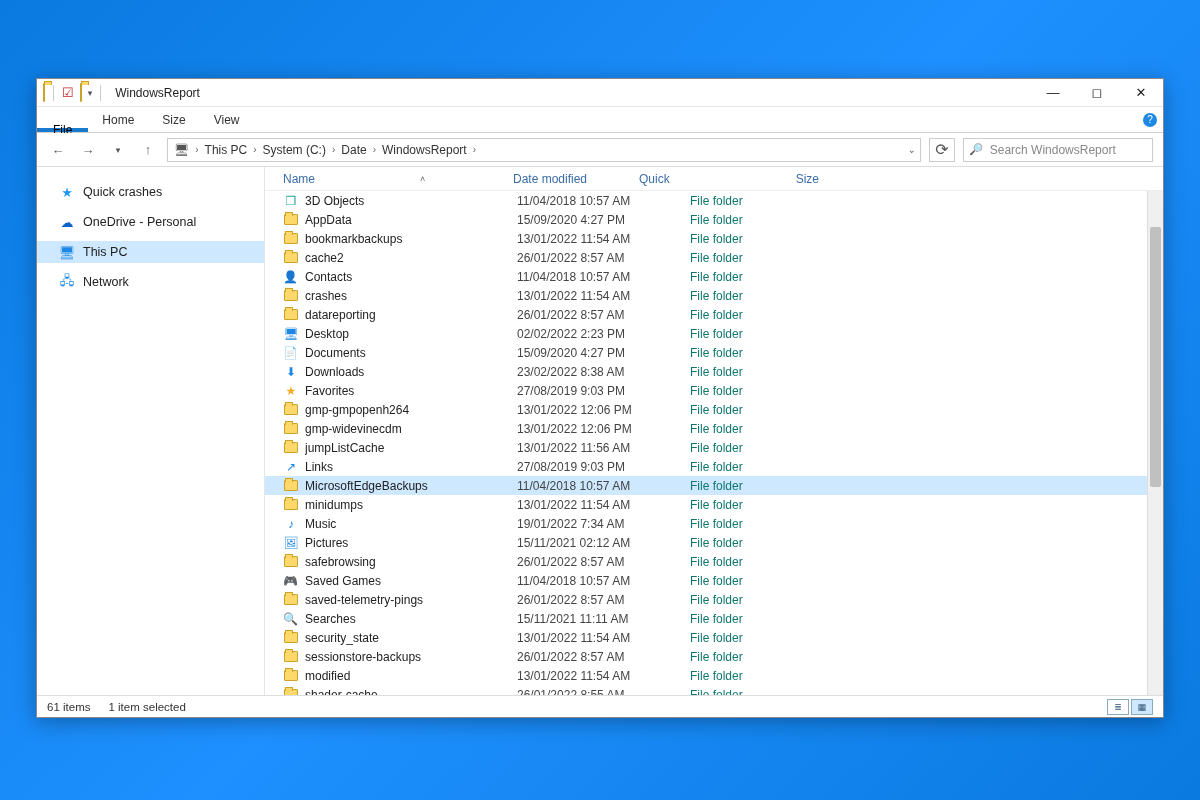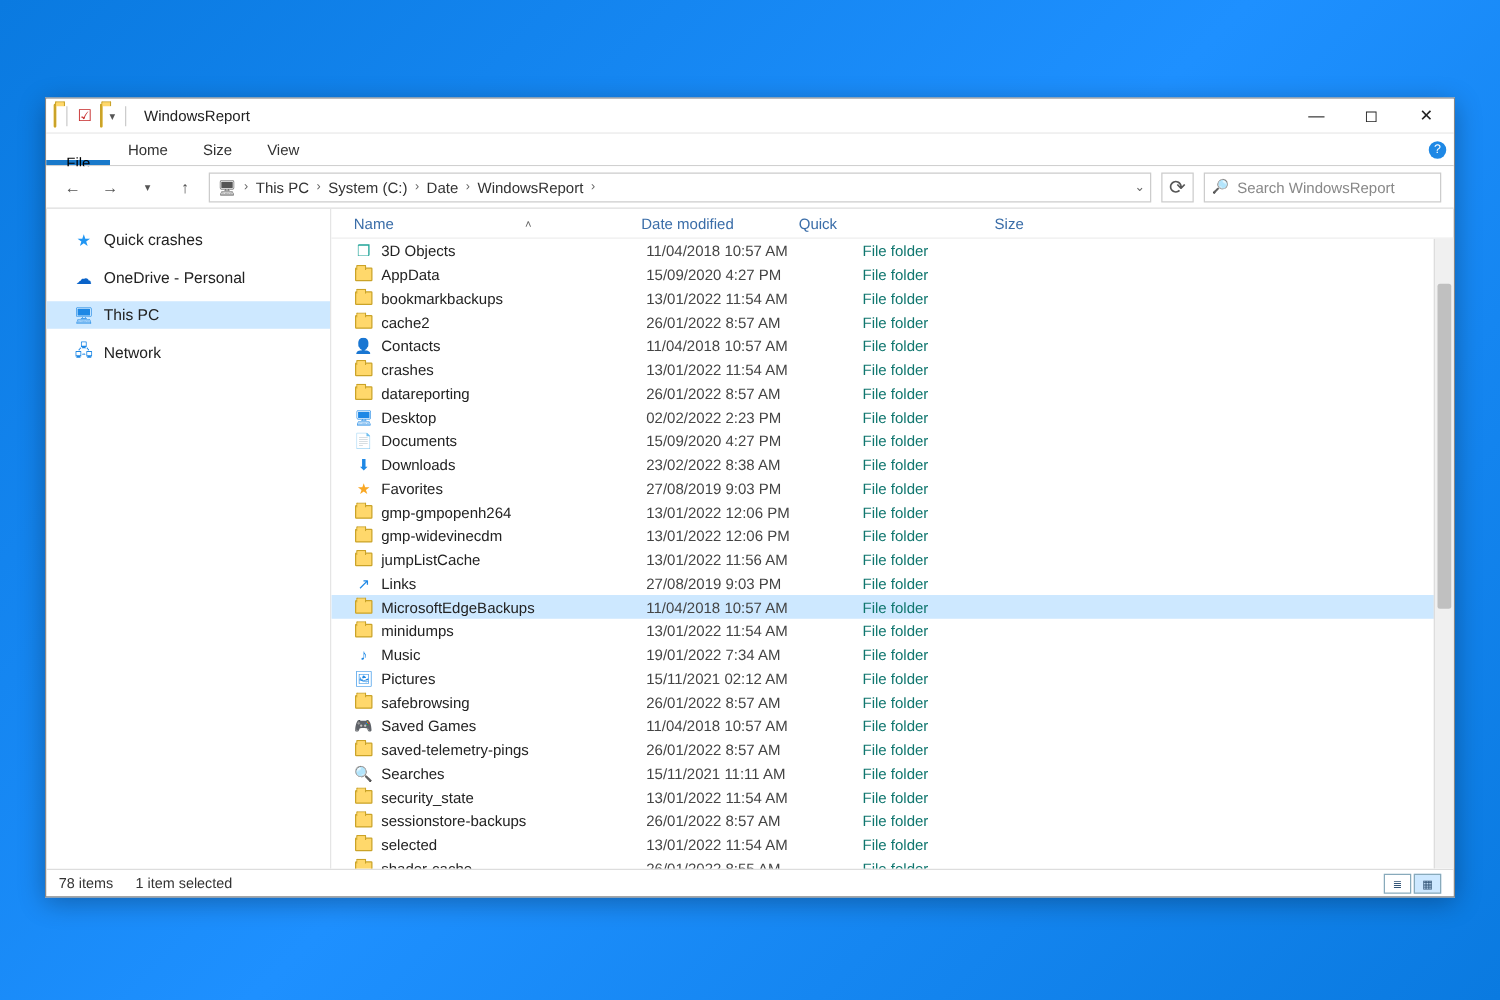--- a/index.html
+++ b/index.html
@@ -357,21 +357,21 @@
               </span>
               <span class="name">sessionstore-backups</span>
               <span class="date">26/01/2022 8:57 AM</span>
               <span class="type">File folder</span>
               <span class="size"></span>
             </div>
             <div class="row">
               <span class="ico">
                 <span class="folder-ico"></span>
               </span>
-              <span class="name">selected</span>
+              <span class="name">modified</span>
               <span class="date">13/01/2022 11:54 AM</span>
               <span class="type">File folder</span>
               <span class="size"></span>
             </div>
             <div class="row">
               <span class="ico">
                 <span class="folder-ico"></span>
               </span>
               <span class="name">shader-cache</span>
               <span class="date">26/01/2022 8:55 AM</span>
@@ -380,21 +380,21 @@
             </div>
           </div>
         <div class="scrollbar">
           <div class="thumb"></div>
         </div>
       </div>
     </div>
   </div>
 
   <div class="statusbar">
-    <span>78 items</span>
+    <span>61 items</span>
     <span>1 item selected</span>
     <div class="viewbtns">
       <div class="viewbtn">≣</div>
       <div class="viewbtn active">▦</div>
     </div>
   </div>
 
 </div>
 
 </body></html>

